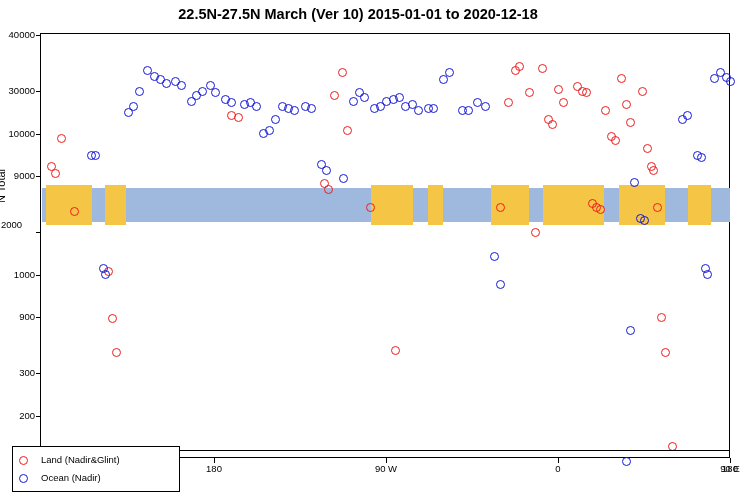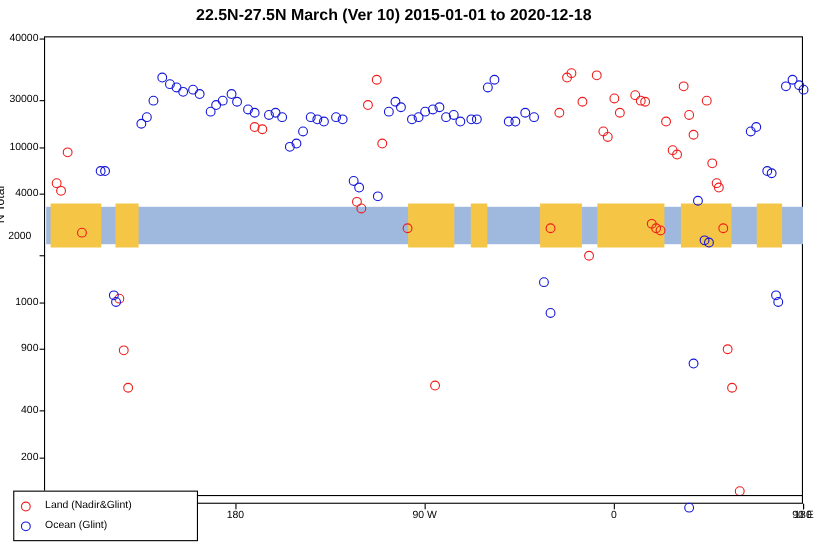--- a/index.html
+++ b/index.html
@@ -30,29 +30,29 @@
 
   <div id="title">22.5N-27.5N March (Ver 10)   2015-01-01 to 2020-12-18</div>
 
   <div id="plotwrap">
     <div id="plot">
         <div class="ytickmark" style="top: 424px;"></div>
         <div class="ytick" style="right: 694px; left: auto; top: 418px; width: 34px; text-align: right;">50</div>
         <div class="ytickmark" style="top: 381.555px;"></div>
         <div class="ytick" style="right: 694px; left: auto; top: 375.555px; width: 34px; text-align: right;">200</div>
         <div class="ytickmark" style="top: 339.11px;"></div>
-        <div class="ytick" style="right: 694px; left: auto; top: 333.11px; width: 34px; text-align: right;">400</div>
+        <div class="ytick" style="right: 694px; left: auto; top: 333.11px; width: 34px; text-align: right;">300</div>
         <div class="ytickmark" style="top: 283px;"></div>
         <div class="ytick" style="right: 694px; left: auto; top: 277px; width: 34px; text-align: right;">900</div>
         <div class="ytickmark" style="top: 240.555px;"></div>
         <div class="ytick" style="right: 694px; left: auto; top: 234.555px; width: 34px; text-align: right;">1000</div>
         <div class="ytickmark" style="top: 198.11px;"></div>
-        <div class="ytick" style="right: 694px; left: auto; top: 175px; width: 34px; text-align: center;">2000</div>
+        <div class="ytick" style="right: 694px; left: auto; top: 185px; width: 34px; text-align: left;">2000</div>
         <div class="ytickmark" style="top: 142px;"></div>
-        <div class="ytick" style="right: 694px; left: auto; top: 136px; width: 34px; text-align: right;">4000</div>
+        <div class="ytick" style="right: 694px; left: auto; top: 136px; width: 34px; text-align: right;">9000</div>
         <div class="ytickmark" style="top: 99.5548px;"></div>
         <div class="ytick" style="right: 694px; left: auto; top: 93.5548px; width: 34px; text-align: right;">10000</div>
         <div class="ytickmark" style="top: 57.1095px;"></div>
         <div class="ytick" style="right: 694px; left: auto; top: 51.1095px; width: 34px; text-align: right;">30000</div>
         <div class="ytickmark" style="top: 1px;"></div>
         <div class="ytick" style="right: 694px; left: auto; top: -5px; width: 34px; text-align: right;">40000</div>
         <div class="xtickmark" style="left: 1px; top: 424px;"></div>
         <div class="xtick" style="left: -15px; top: 429px; width: 32px; text-align: center;">90 E</div>
         <div class="xtickmark" style="left: 173px; top: 424px;"></div>
         <div class="xtick" style="left: 157px; top: 429px; width: 32px; text-align: center;">180</div>
@@ -196,17 +196,17 @@
 
   <div id="ylabelbox">N Total</div>
 
   <div id="legend">
     <div class="legrow" style="top:9px;">
       <span class="legdot" style="border-color:#ef1c1c;"></span>
       <span class="legtext">Land (Nadir&amp;Glint)</span>
     </div>
     <div class="legrow" style="top:27px;">
       <span class="legdot" style="border-color:#1417d8;"></span>
-      <span class="legtext">Ocean (Glint)</span>
+      <span class="legtext">Ocean (Nadir)</span>
     </div>
   </div>
 
 </div>
 
 </body></html>

